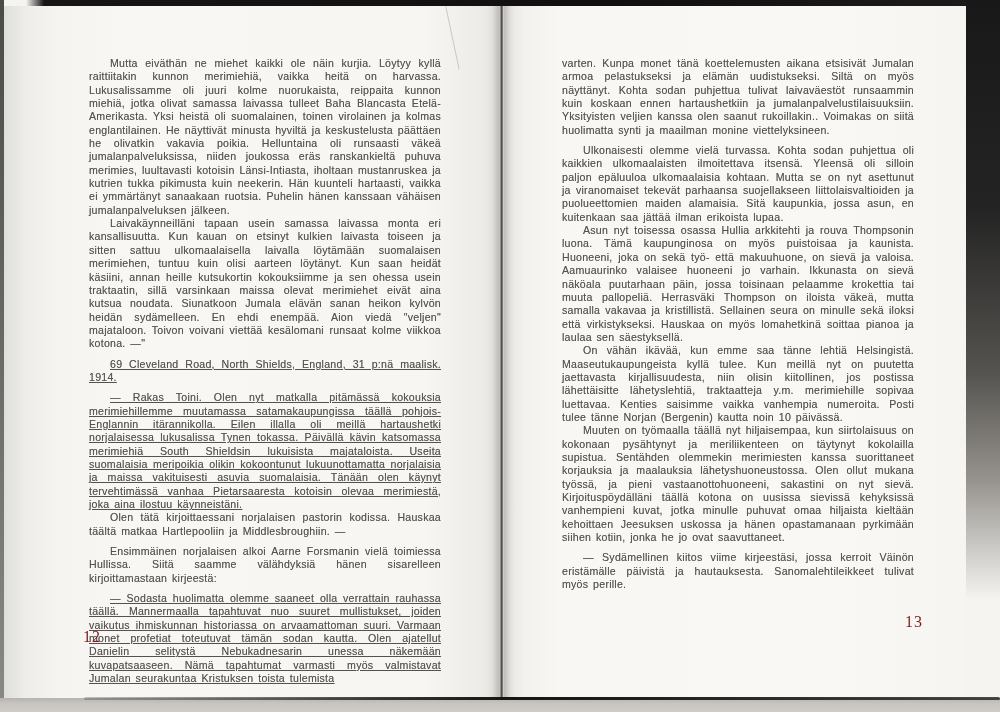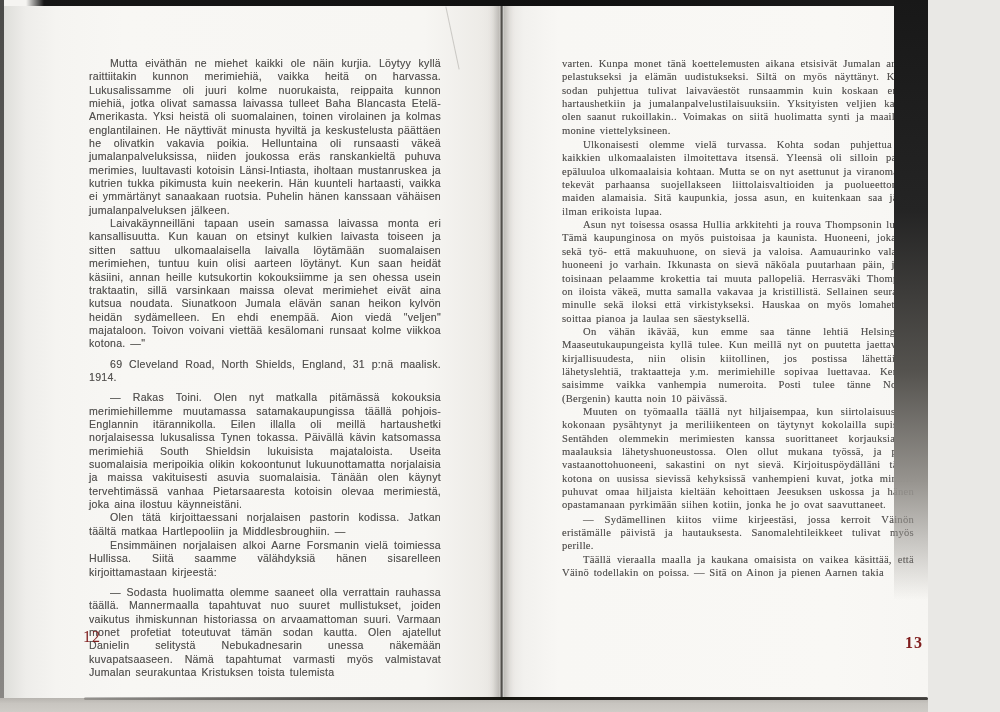--- a/index.html
+++ b/index.html
@@ -1,17 +1,17 @@
 <!DOCTYPE html>
 <html><head>
 <meta charset="utf-8">
 <style>
   html,body{margin:0;padding:0;background:#e9e8e5;}
   .photo{
-    position:relative;width:928px;height:712px;overflow:hidden;
+    position:relative;width:1000px;height:712px;overflow:hidden;
     background:#f5f4f1;
     font-family:"Liberation Sans",sans-serif;
   }
   
   .top-edge{position:absolute;top:0;left:26px;right:0;height:6px;background:linear-gradient(90deg,rgba(20,20,20,0) 0,#161616 18px,#101010 60%,#1c1c1c 100%);}
   
   .left-edge{position:absolute;top:0;left:0;width:4px;height:703px;background:linear-gradient(180deg,#4a4a48,#8a8885);}
   
   .page-left{
     position:absolute;left:4px;top:6px;width:496px;height:696px;
@@ -38,60 +38,59 @@
   .bottom-band{position:absolute;left:0;right:0;bottom:0;height:14px;background:linear-gradient(180deg,#b7b4af 0,#c8c5c0 40%,#cfccc7 100%);}
   .bottom-line{position:absolute;left:84px;right:0;top:697px;height:3px;background:linear-gradient(90deg,rgba(40,38,36,.25) 0,rgba(30,28,26,.85) 300px,#16150f 420px,#201e1b 60%,rgba(35,33,30,.8) 100%);border-radius:2px;filter:blur(.4px);}
 
   .text-block{
     position:absolute;top:57px;width:352px;
     font-size:10.6px;line-height:13.35px;color:#545250;
     text-align:justify;letter-spacing:.25px;word-spacing:1.6px;
     text-shadow:0 0 .5px rgba(90,88,86,.55);
   }
   .text-left{left:89px;}
-  .text-right{left:562px;font-family:Liberation Serif, serif;}
+  .text-right{left:562px;}
   .para{margin:0;}
   .para.indent{text-indent:21px;}
-  .para.spaced{margin-top:7px;}
-  .para.spaced-sm{margin-top:1px;}
+  .para.spaced{margin-top:7px;text-decoration:underline;}
+  .para.spaced-sm{margin-top:7px;}
   .pagenum{
     position:absolute;font-family:"Liberation Serif",serif;
     font-size:16px;color:#7f1d1d;letter-spacing:1px;
   }
   .pagenum-left{left:83px;top:628px;}
-  .pagenum-right{left:905px;top:634px;font-weight:bold;}
+  .pagenum-right{left:905px;top:613px;}
 </style>
 </head>
 <body>
 
 <div class="photo">
 
   <div class="page page-left"></div>
   <div class="page page-right"></div>
 
   <div class="text-block text-left">
 
   <p class="para indent">Mutta eiväthän ne miehet kaikki ole näin kurjia. Löytyy kyllä raittiitakin kunnon merimiehiä, vaikka heitä on harvassa. Lukusalissamme oli juuri kolme nuorukaista, reippaita kunnon miehiä, jotka olivat samassa laivassa tulleet Baha Blancasta Etelä-Amerikasta. Yksi heistä oli suomalainen, toinen virolainen ja kolmas englantilainen. He näyttivät minusta hyviltä ja keskustelusta päättäen he olivatkin vakavia poikia. Helluntaina oli runsaasti väkeä jumalanpalveluksissa, niiden joukossa eräs ranskankieltä puhuva merimies, luultavasti kotoisin Länsi-Intiasta, iholtaan mustanruskea ja kutrien tukka pikimusta kuin neekerin. Hän kuunteli hartaasti, vaikka ei ymmärtänyt sanaakaan ruotsia. Puhelin hänen kanssaan vähäisen jumalanpalveluksen jälkeen.</p>
       <p class="para indent">Laivakäynneilläni tapaan usein samassa laivassa monta eri kansallisuutta. Kun kauan on etsinyt kulkien laivasta toiseen ja sitten sattuu ulkomaalaisella laivalla löytämään suomalaisen merimiehen, tuntuu kuin olisi aarteen löytänyt. Kun saan heidät käsiini, annan heille kutsukortin kokouksiimme ja sen ohessa usein traktaatin, sillä varsinkaan maissa olevat merimiehet eivät aina kutsua noudata. Siunatkoon Jumala elävän sanan heikon kylvön heidän sydämelleen. En ehdi enempää. Aion viedä "veljen" majataloon. Toivon voivani viettää kesälomani runsaat kolme viikkoa kotona. —"</p>
       <p class="para indent spaced">69 Cleveland Road, North Shields, England, 31 p:nä maalisk. 1914.</p>
       <p class="para indent spaced">— Rakas Toini. Olen nyt matkalla pitämässä kokouksia merimiehillemme muutamassa satamakaupungissa täällä pohjois-Englannin itärannikolla. Eilen illalla oli meillä hartaushetki norjalaisessa lukusalissa Tynen tokassa. Päivällä kävin katsomassa merimiehiä South Shieldsin lukuisista majataloista. Useita suomalaisia meripoikia olikin kokoontunut lukuunottamatta norjalaisia ja maissa vakituisesti asuvia suomalaisia. Tänään olen käynyt tervehtimässä vanhaa Pietarsaaresta kotoisin olevaa merimiestä, joka aina ilostuu käynneistäni.</p>
-      <p class="para indent">Olen tätä kirjoittaessani norjalaisen pastorin kodissa. Jatkan täältä matkaa Hartlepooliin ja Middlesbroughiin. —</p>
+      <p class="para indent">Olen tätä kirjoittaessani norjalaisen pastorin kodissa. Hauskaa täältä matkaa Hartlepooliin ja Middlesbroughiin. —</p>
       <p class="para indent spaced-sm">Ensimmäinen norjalaisen alkoi Aarne Forsmanin vielä toimiessa Hullissa. Siitä saamme välähdyksiä hänen sisarelleen kirjoittamastaan kirjeestä:</p>
       <p class="para indent spaced">— Sodasta huolimatta olemme saaneet olla verrattain rauhassa täällä. Mannermaalla tapahtuvat nuo suuret mullistukset, joiden vaikutus ihmiskunnan historiassa on arvaamattoman suuri. Varmaan monet profetiat toteutuvat tämän sodan kautta. Olen ajatellut Danielin selitystä Nebukadnesarin unessa näkemään kuvapatsaaseen. Nämä tapahtumat varmasti myös valmistavat Jumalan seurakuntaa Kristuksen toista tulemista</p>
     </div>
 
   <div class="text-block text-right">
 
   <p class="para">varten. Kunpa monet tänä koettelemusten aikana etsisivät Jumalan armoa pelastukseksi ja elämän uudistukseksi. Siltä on myös näyttänyt. Kohta sodan puhjettua tulivat laivaväestöt runsaammin kuin koskaan ennen hartaushetkiin ja jumalanpalvelustilaisuuksiin. Yksityisten veljien kanssa olen saanut rukoillakin.. Voimakas on siitä huolimatta synti ja maailman monine viettelyksineen.</p>
       <p class="para indent spaced-sm">Ulkonaisesti olemme vielä turvassa. Kohta sodan puhjettua oli kaikkien ulkomaalaisten ilmoitettava itsensä. Yleensä oli silloin paljon epäluuloa ulkomaalaisia kohtaan. Mutta se on nyt asettunut ja viranomaiset tekevät parhaansa suojellakseen liittolaisvaltioiden ja puolueettomien maiden alamaisia. Sitä kaupunkia, jossa asun, en kuitenkaan saa jättää ilman erikoista lupaa.</p>
       <p class="para indent">Asun nyt toisessa osassa Hullia arkkitehti ja rouva Thompsonin luona. Tämä kaupunginosa on myös puistoisaa ja kaunista. Huoneeni, joka on sekä työ- että makuuhuone, on sievä ja valoisa. Aamuaurinko valaisee huoneeni jo varhain. Ikkunasta on sievä näköala puutarhaan päin, jossa toisinaan pelaamme krokettia tai muuta pallopeliä. Herrasväki Thompson on iloista väkeä, mutta samalla vakavaa ja kristillistä. Sellainen seura on minulle sekä iloksi että virkistykseksi. Hauskaa on myös lomahetkinä soittaa pianoa ja laulaa sen säestyksellä.</p>
       <p class="para indent">On vähän ikävää, kun emme saa tänne lehtiä Helsingistä. Maaseutukaupungeista kyllä tulee. Kun meillä nyt on puutetta jaettavasta kirjallisuudesta, niin olisin kiitollinen, jos postissa lähettäisitte lähetyslehtiä, traktaatteja y.m. merimiehille sopivaa luettavaa. Kenties saisimme vaikka vanhempia numeroita. Posti tulee tänne Norjan (Bergenin) kautta noin 10 päivässä.</p>
       <p class="para indent">Muuten on työmaalla täällä nyt hiljaisempaa, kun siirtolaisuus on kokonaan pysähtynyt ja meriliikenteen on täytynyt kokolailla supistua. Sentähden olemmekin merimiesten kanssa suorittaneet korjauksia ja maalauksia lähetyshuoneustossa. Olen ollut mukana työssä, ja pieni vastaanottohuoneeni, sakastini on nyt sievä. Kirjoituspöydälläni täällä kotona on uusissa sievissä kehyksissä vanhempieni kuvat, jotka minulle puhuvat omaa hiljaista kieltään kehoittaen Jeesuksen uskossa ja hänen opastamanaan pyrkimään siihen kotiin, jonka he jo ovat saavuttaneet.</p>
       <p class="para indent spaced-sm">— Sydämellinen kiitos viime kirjeestäsi, jossa kerroit Väinön eristämälle päivistä ja hautauksesta. Sanomalehtileikkeet tulivat myös perille.</p>
-      <p class="para indent">Täällä vieraalla maalla ja kaukana omaisista on vaikea käsittää, että Väinö todellakin on poissa. — Sitä on Ainon ja pienen Aarnen takia</p>
     </div>
 
   <div class="pagenum pagenum-left">12</div>
   <div class="pagenum pagenum-right">13</div>
 
   <div class="crease"></div>
   <div class="gutter"></div>
   <div class="top-edge"></div>
   <div class="left-edge"></div>
   <div class="right-edge"></div>

